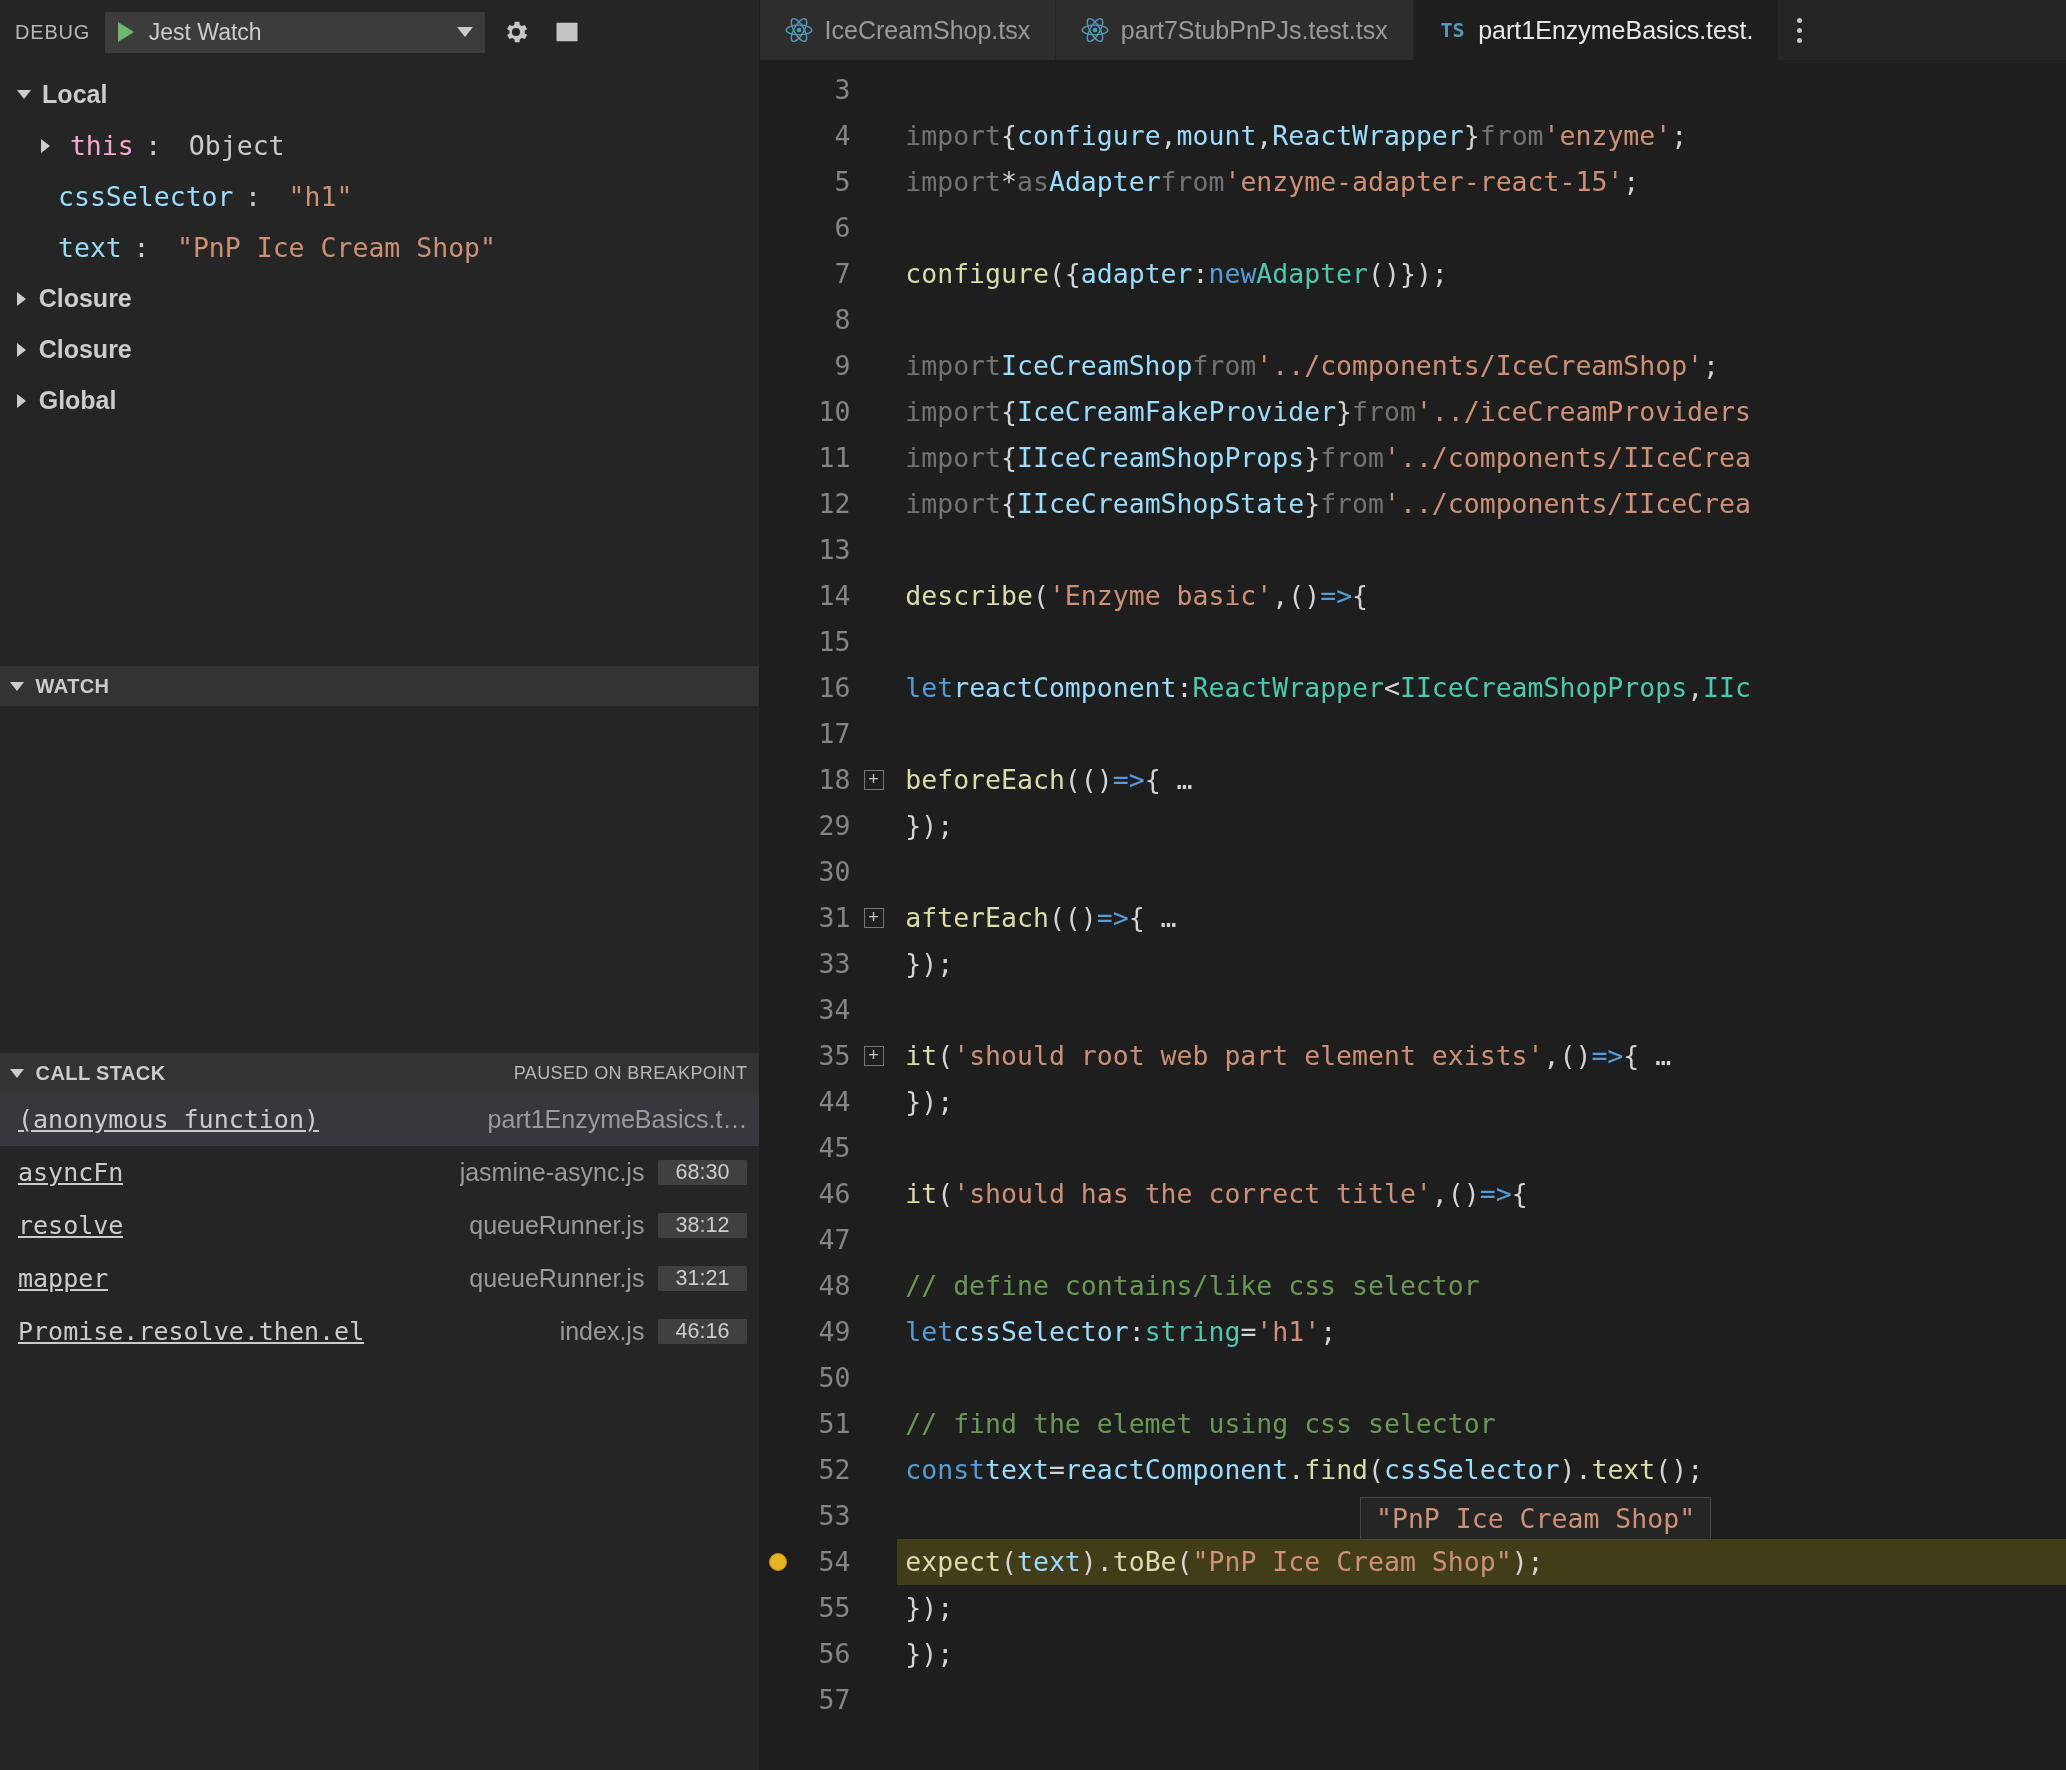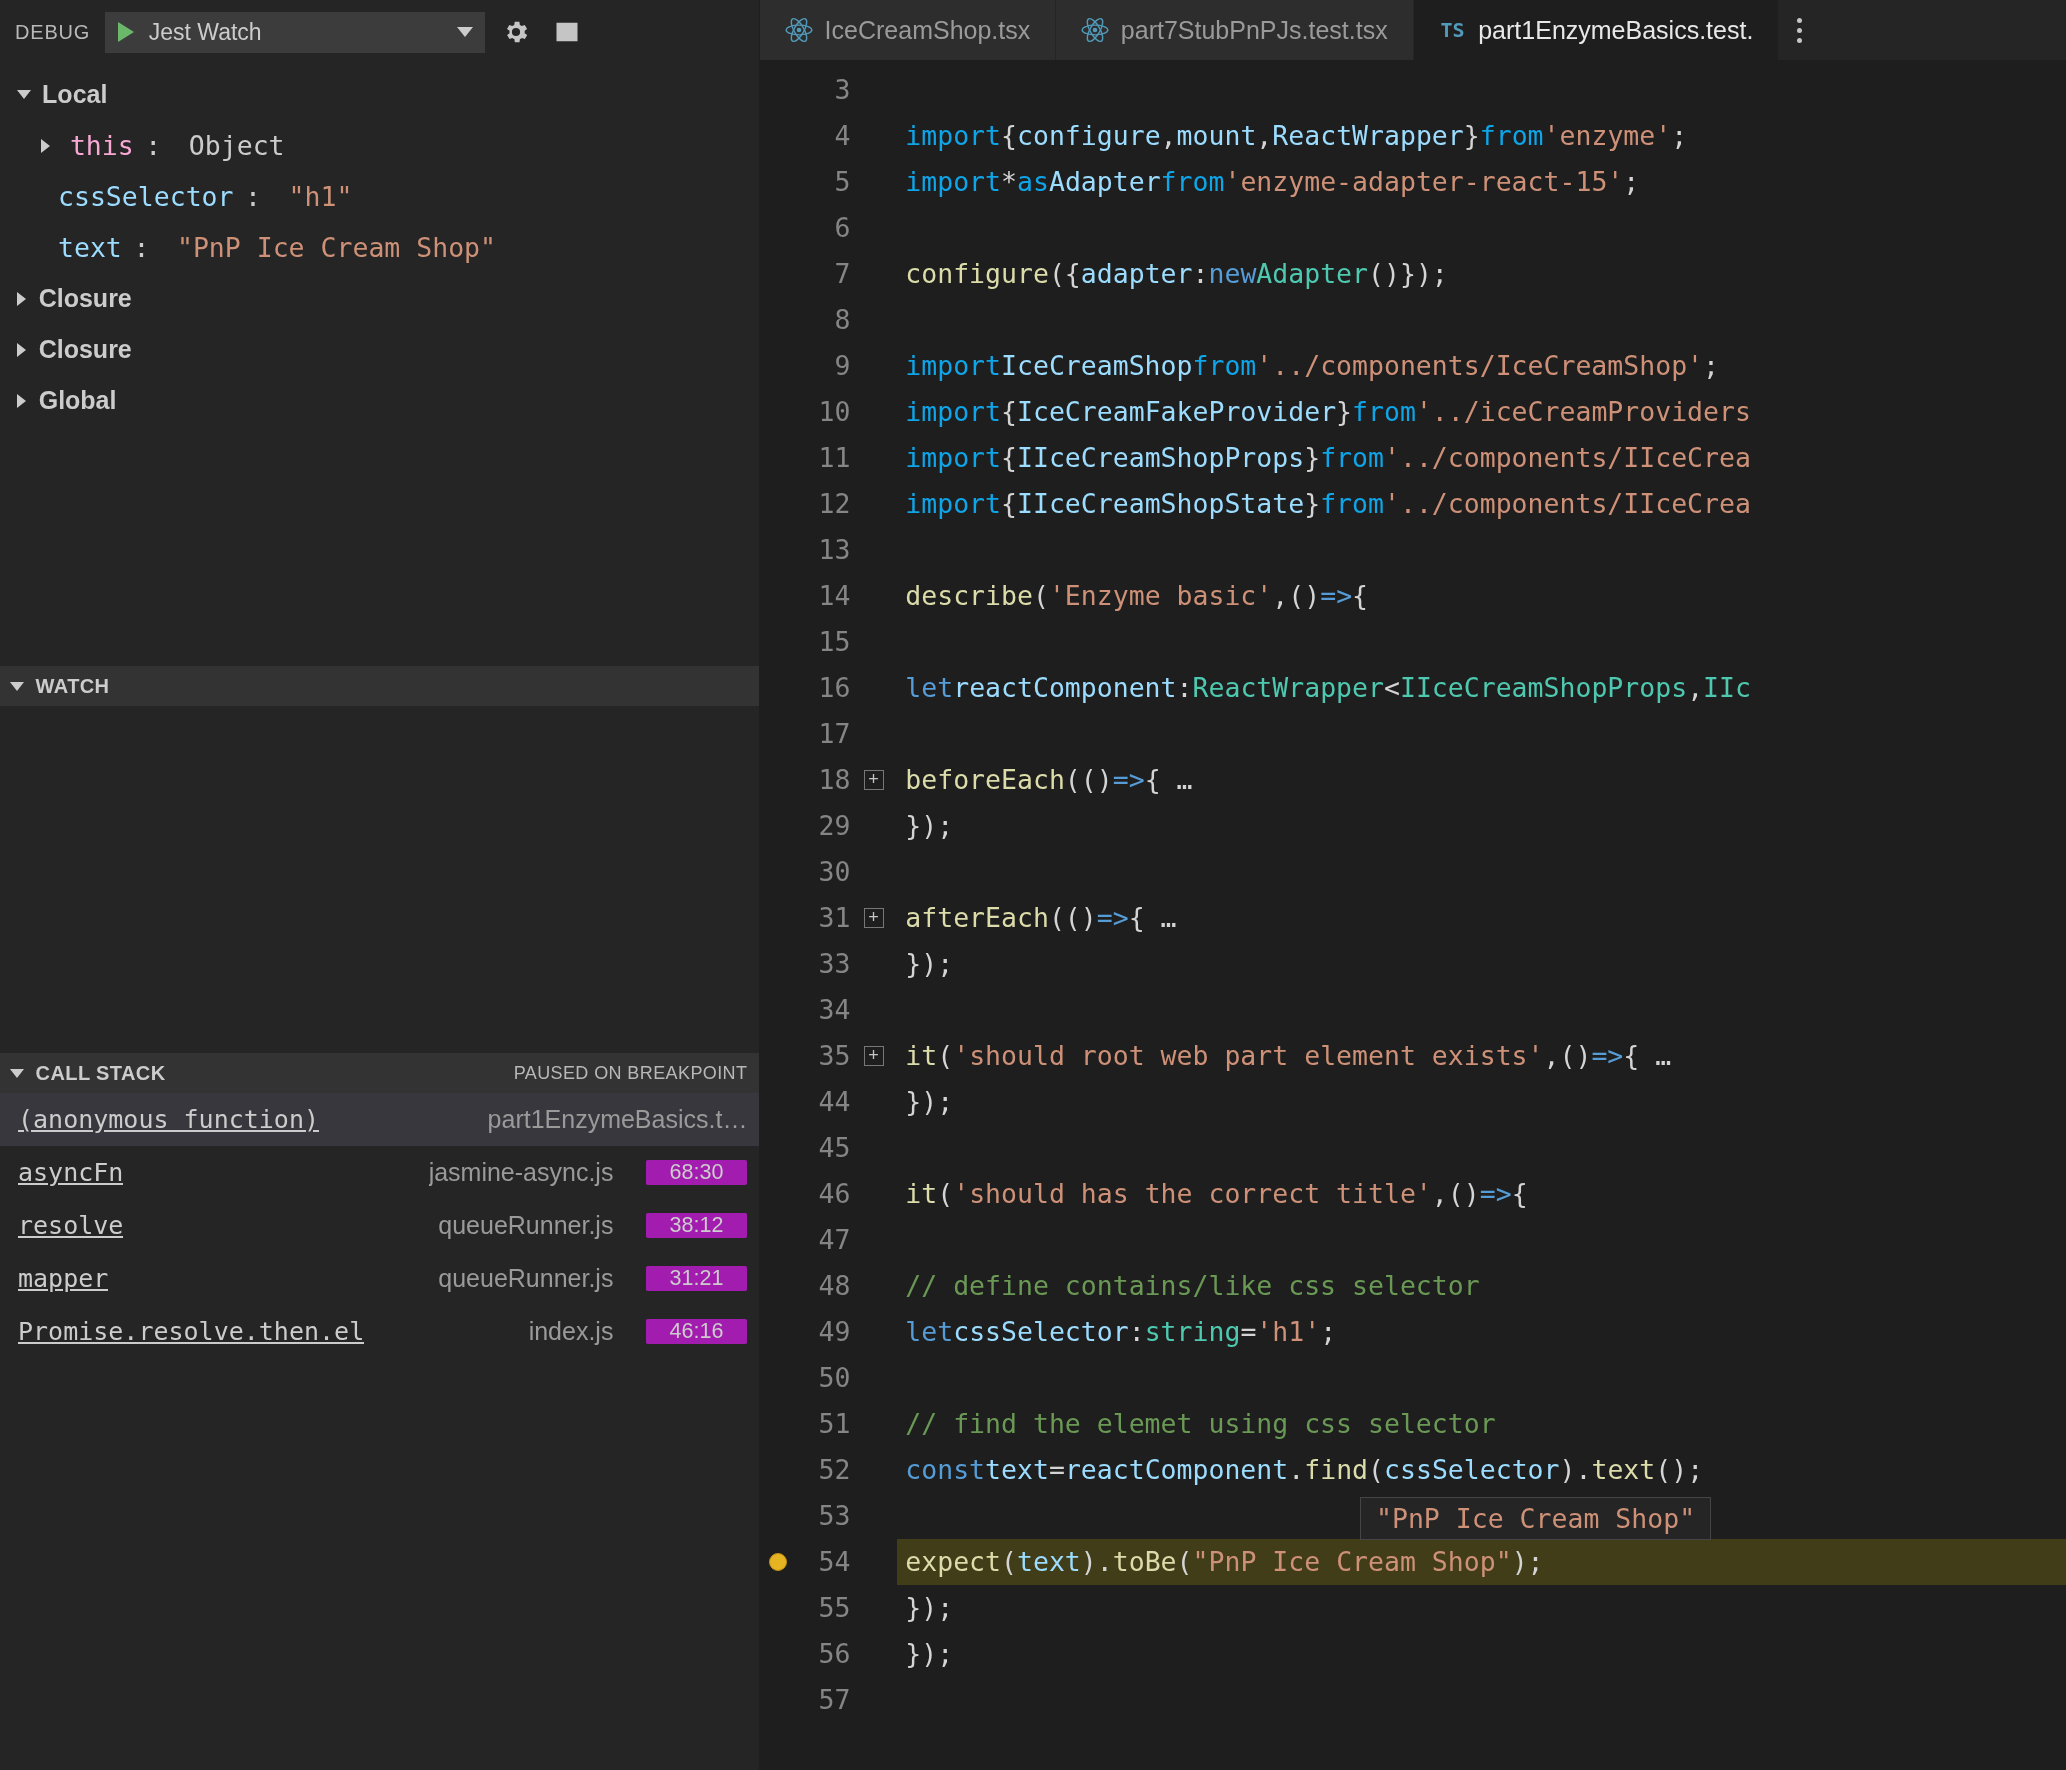--- a/index.html
+++ b/index.html
@@ -119,21 +119,21 @@
 
   .callstack-body { flex: 1; background:#252526; overflow:hidden;}
   .cs-row {
     display:flex; align-items:center; height:53px; padding: 0 11.6px 0 18px;
     font-size: 25px; justify-content: space-between;
   }
   .cs-row.sel { background:#37373d; }
   .cs-left { font-family: Consolas, monospace; white-space:nowrap; overflow:hidden; text-overflow:ellipsis; max-width:397px;text-decoration:underline;}
   .cs-right { display:flex; align-items:center; gap: 13.2px; color:#9a9a9a;}
   .cs-file { white-space:nowrap; overflow:hidden; text-overflow:ellipsis; max-width:298px; }
-  .cs-pos  { background:#a21caf; color:#cccccc; padding: 0 24px; border-radius:1.7px; font-size:21.5px;margin-left:19px;}
+  .cs-pos  { background:#404040; color:#cccccc; padding: 0 18px; border-radius:1.7px; font-size:21.5px;}
 
   
   .right-panel { flex:1; height:100%; display:flex; flex-direction:column; background:#1e1e1e;}
   .tabs {
     height: 60px;
     background:#252526;
     display:flex; align-items:stretch;
   }
   .tab {
     display:flex; align-items:center; gap:11.6px;
@@ -161,21 +161,21 @@
   .gutter-ln { width:64px; text-align:right; color:#858585; font-family:Consolas,monospace; font-size:26.5px;}
   .gutter-fold { width:40px; }
   .fold-box { width:20px; height:20px; border:0.8px solid #777; color:#c5c5c5; font-size:18px; line-height:16.5px; text-align:center; margin-left:6.6px;}
   .code { flex:1; font-family:Consolas,monospace; font-size:26.5px; white-space:pre; position:relative; }
   .line { height:46px; display:flex; align-items:center; }
   .gutter-bp-cell{ display:flex; align-items:center; justify-content:center;}
 
   .hl-current { background: rgba(110,100,20,0.45); }
 
   
-  .tk-kw   { color:#0ea5e9; }      
+  .tk-kw   { color:#737373; }      
   .tk-ctl  { color:#569cd6; }
   .tk-fn   { color:#dcdcaa; }
   .tk-str  { color:#ce9178; }
   .tk-type { color:#4ec9b0; }
   .tk-var  { color:#9cdcfe; }
   .tk-op   { color:#d4d4d4; }
   .tk-cmt  { color:#6a9955; }
   .tk-punc { color:#d4d4d4; }
   .tk-arrow{ color:#569cd6; }
 

